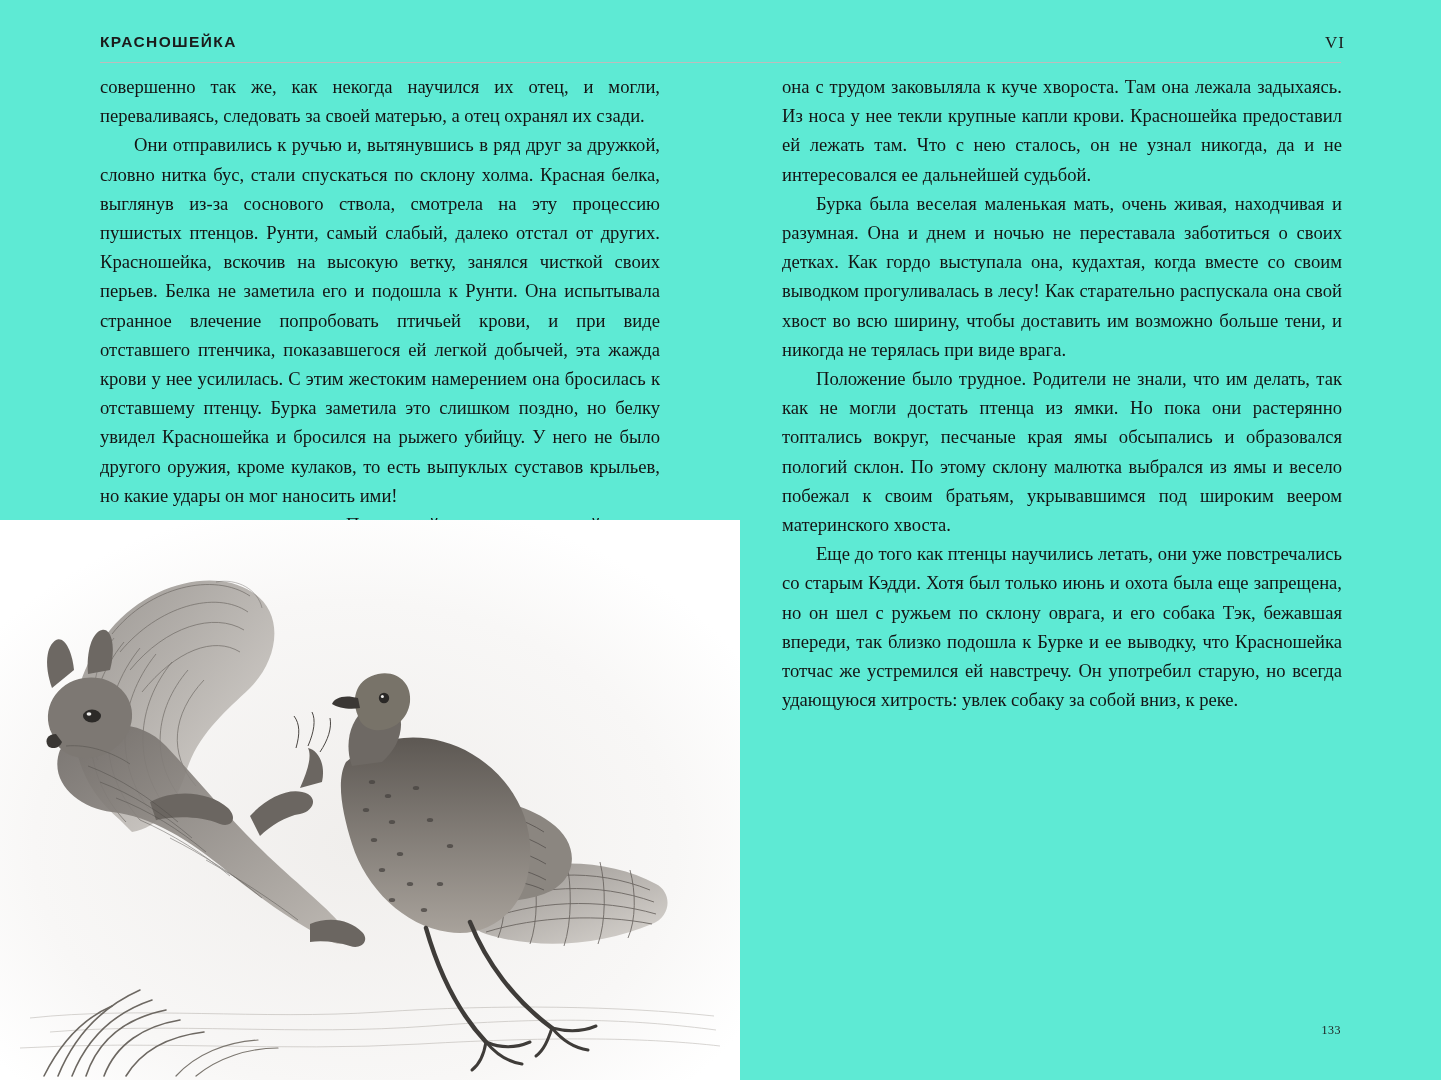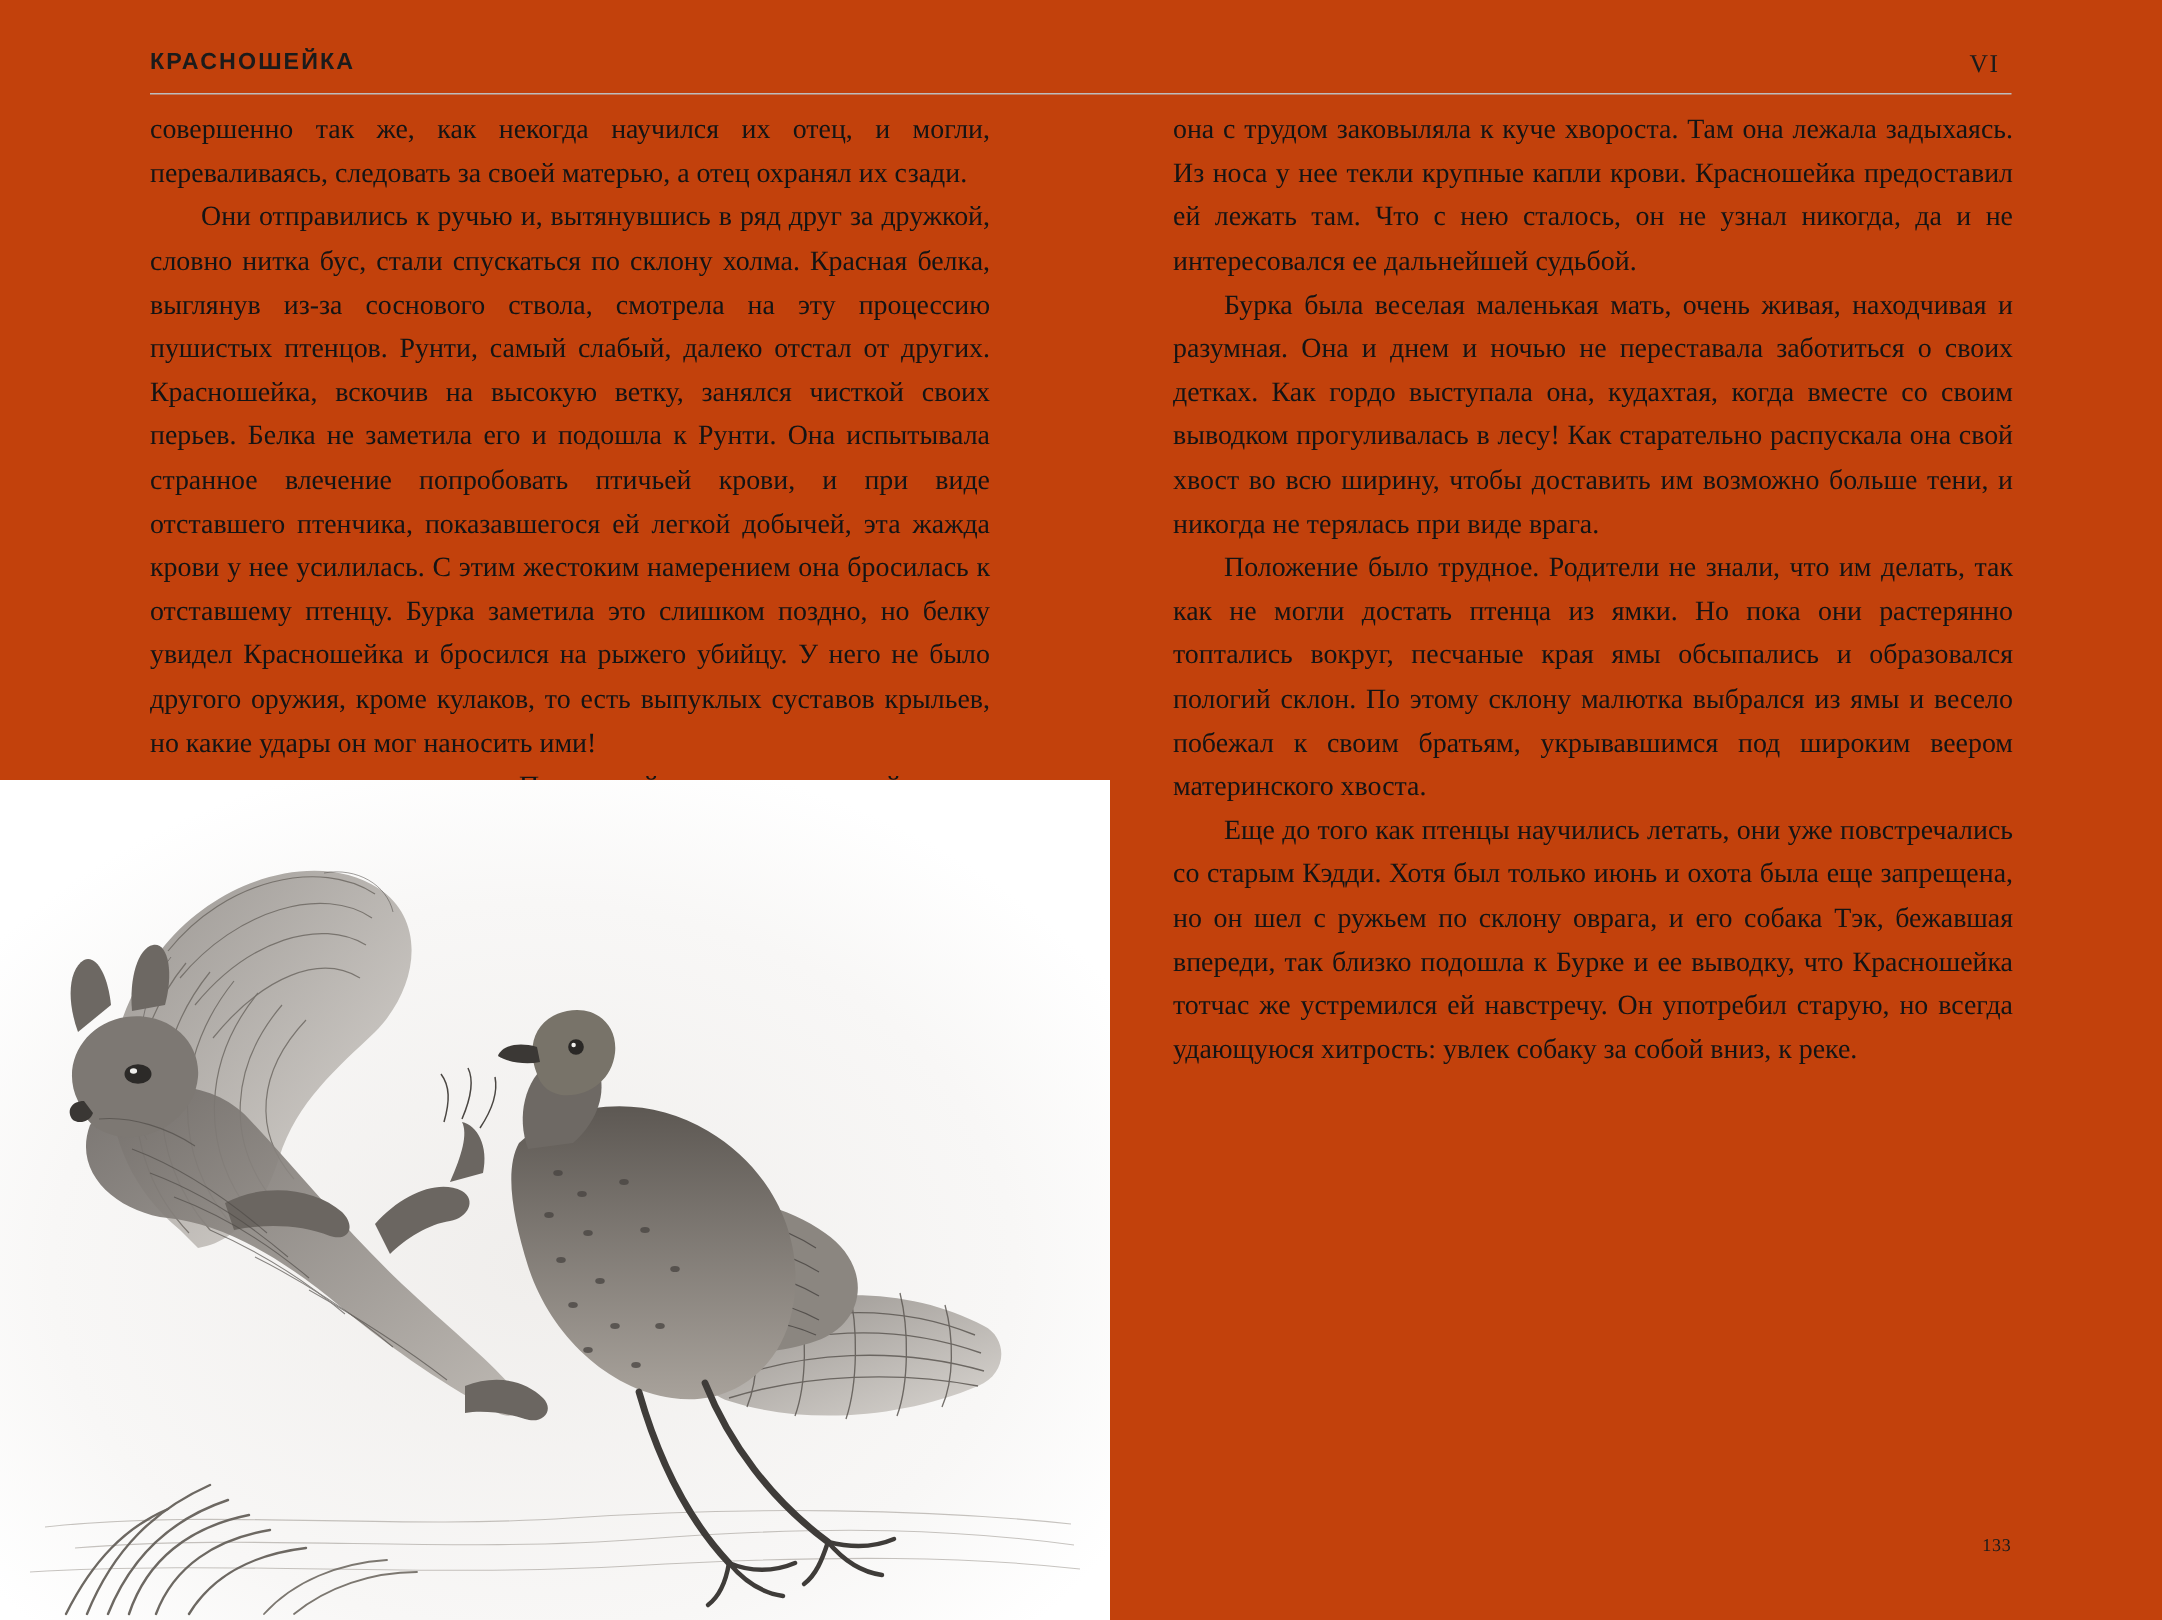--- a/index.html
+++ b/index.html
@@ -11,37 +11,37 @@
     width: 1441px;
     height: 1080px;
     overflow: hidden;
     font-family: "Liberation Serif", serif;
     color: #1a1a1a;
   }
   .page {
     position: relative;
     width: 1441px;
     height: 1080px;
-    background: #c2410c;
+    background: #5eead4;
     box-sizing: border-box;
   }
 
   
   .runhead {
     position: absolute;
     top: 33px;
     font-family: "Liberation Sans", sans-serif;
     font-size: 15.5px;
     letter-spacing: 1.4px;
     color: #1b1b1b;
     font-weight: 600;
   }
   .runhead-left { left: 100px; }
   .runhead-right {
-    right: 108px;
+    right: 96px;
     font-family: "Liberation Serif", serif;
     font-size: 17px;
     letter-spacing: 1px;
     font-weight: 400;
   }
   .rule {
     position: absolute;
     left: 100px;
     right: 100px;
     top: 62px;

